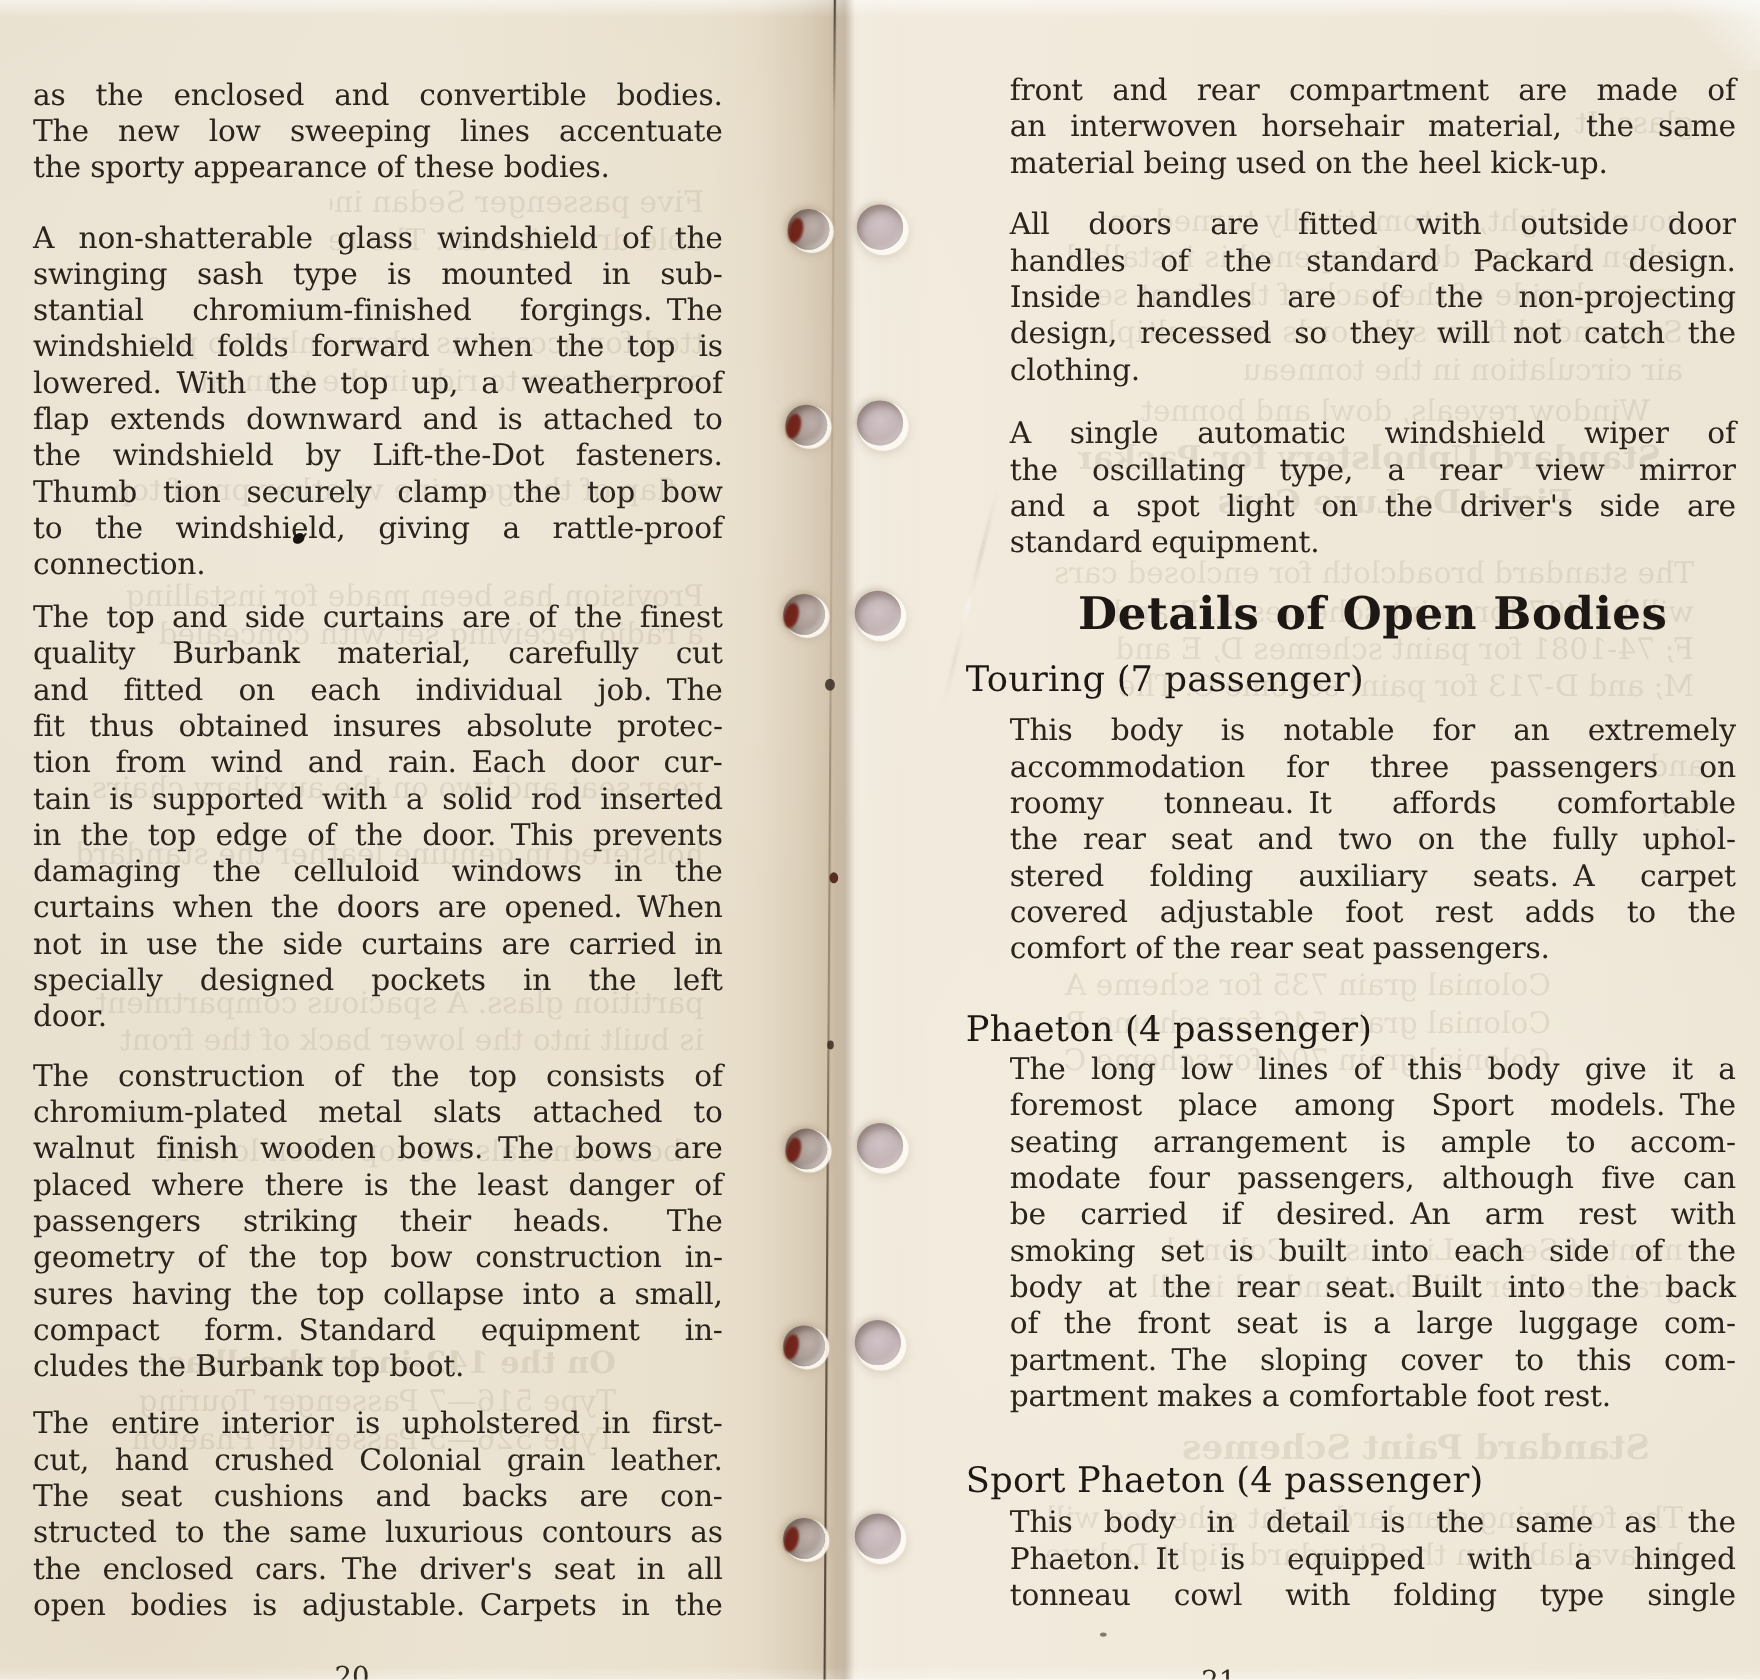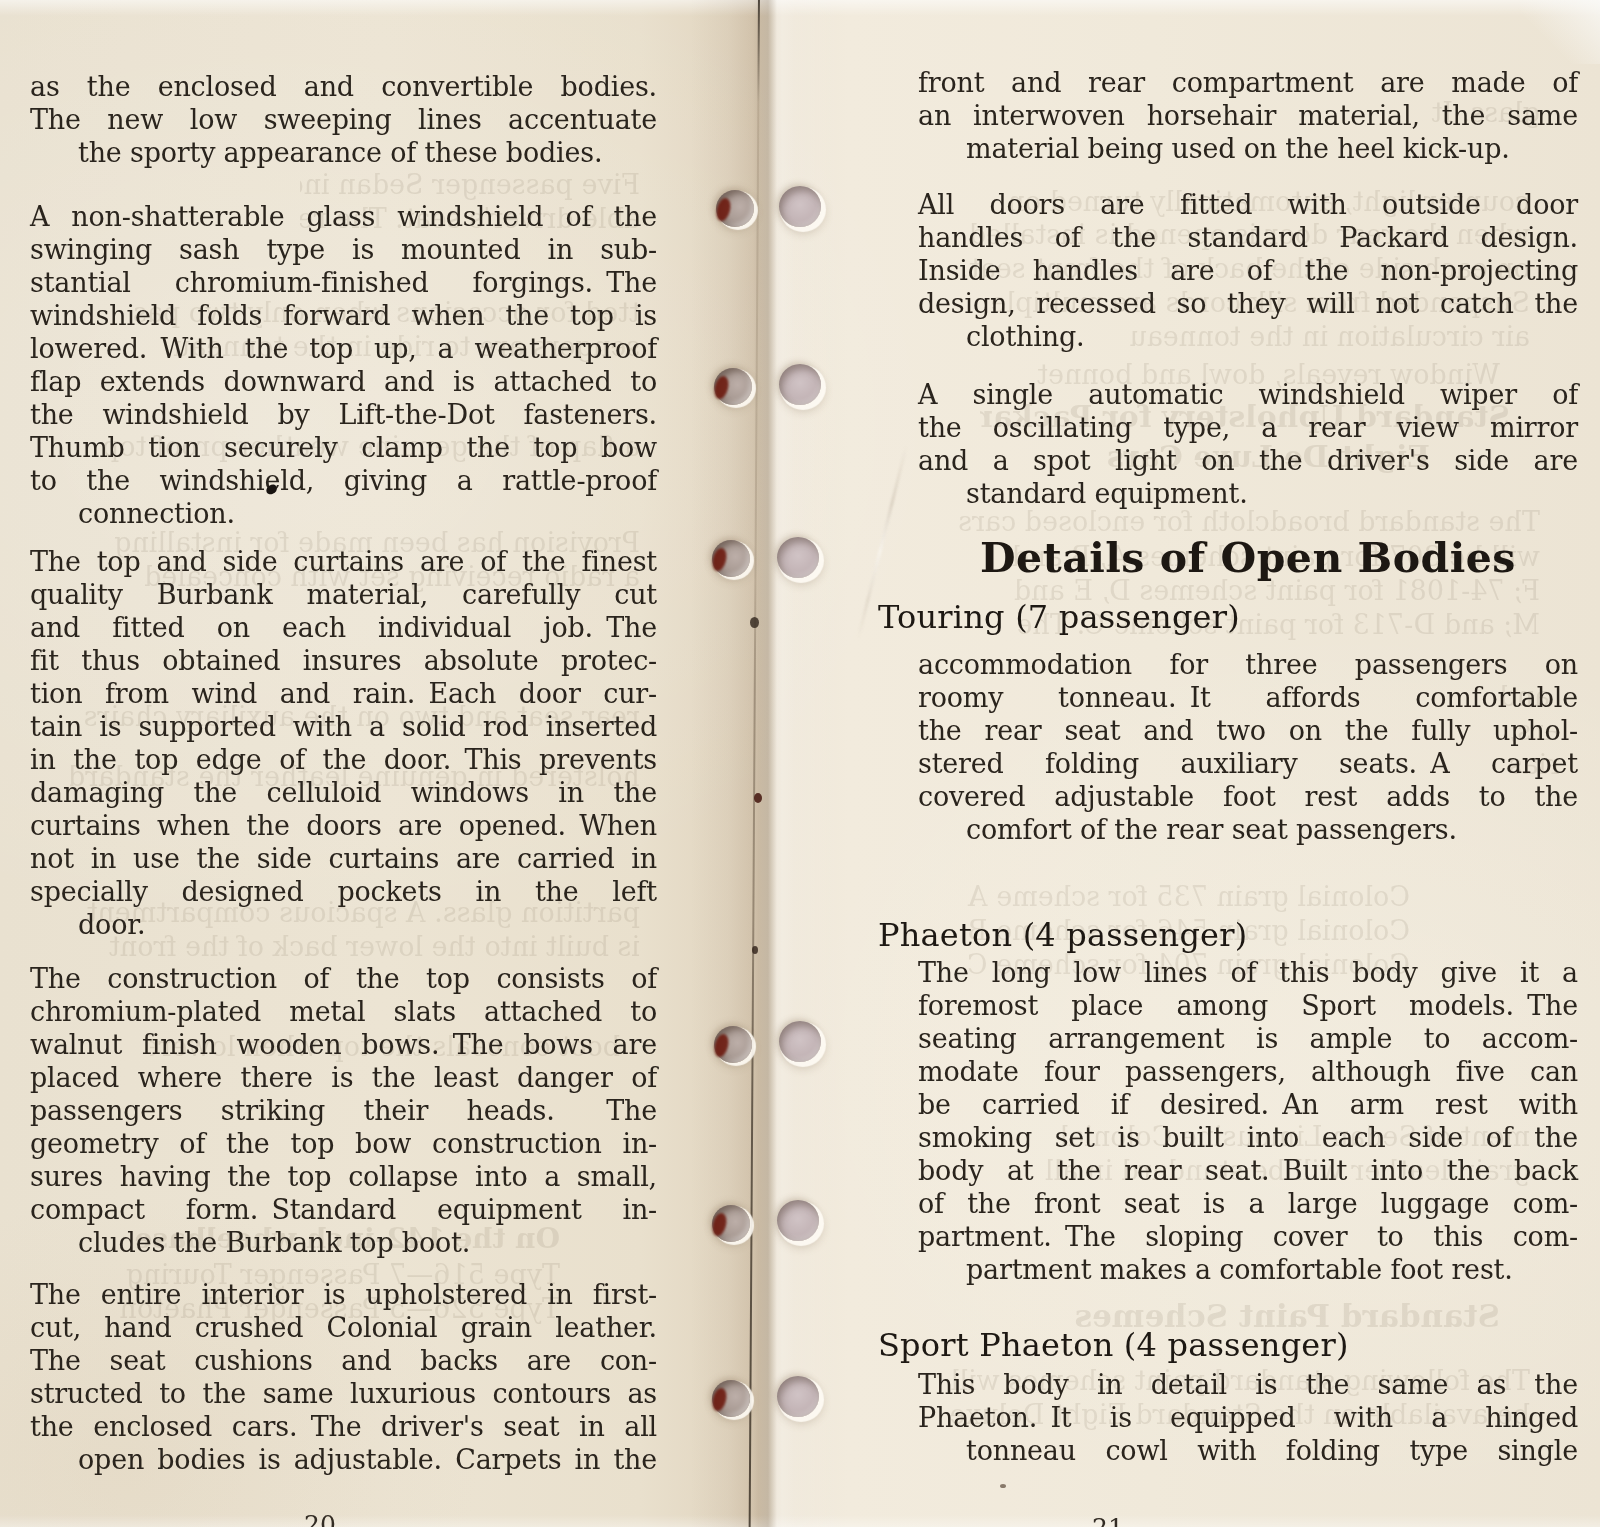--- a/index.html
+++ b/index.html
@@ -13,21 +13,21 @@
       linear-gradient(0deg, rgba(255,255,255,.35), rgba(255,255,255,0) 12px),
       radial-gradient(1100px 850px at 18% 28%, rgba(255,255,255,.18), rgba(255,255,255,0) 62%),
       radial-gradient(950px 750px at 84% 70%, rgba(255,253,246,.22), rgba(255,255,255,0) 60%),
       radial-gradient(500px 380px at 8% 96%, rgba(221,207,183,.35), rgba(221,207,183,0) 70%),
       linear-gradient(90deg,#e9e1d0 0%,#ece4d3 24%,#e9e0cd 40%,#e2d6c1 45.5%,#d9cab3 47.4%,#eee6d7 48.9%,#f2ebdd 53%,#f0e9da 72%,#ece4d4 100%);
   }
   
   .para{position:absolute;}
   .line{height:33px;line-height:33px;font-size:27px;letter-spacing:-0.2px;
         text-align:justify;text-align-last:justify;overflow:visible;white-space:normal;}
-  .para .line:last-child{text-align-last:left;margin-left:48px;}
+  .para .line:last-child{text-align-last:left;}
   .para.cont .line:last-child{text-align-last:justify;}
   .col-left{left:30px;width:627px;}
   .col-right{left:918px;width:660px;}
   .mainhead{position:absolute;left:918px;width:660px;top:534px;
             font-size:41px;font-weight:bold;text-align:center;color:#1d1813;letter-spacing:.5px;}
   .subhead{position:absolute;left:878px;font-size:32px;font-weight:normal;color:#1d1813;letter-spacing:.2px;}
   .pagenum{position:absolute;font-size:25px;text-align:center;color:#332c24;}
   .pagenum.p20{left:30px;width:580px;top:1482px;margin-top:28px;}
   .pagenum.p21{left:918px;width:380px;top:1513px;}
   
@@ -183,20 +183,21 @@
         <div class="line">A single automatic windshield wiper of</div>
         <div class="line">the oscillating type, a rear view mirror</div>
         <div class="line">and a spot light on the driver's side are</div>
         <div class="line">standard equipment.</div>
       </div>
 
     <div class="mainhead">Details of Open Bodies</div>
 
     <div class="subhead" style="top:598px">Touring (7 passenger)</div>
     <div class="para col-right" style="top:648px">
+        <div class="line">This body is notable for an extremely</div>
         <div class="line">accommodation for three passengers on</div>
         <div class="line">roomy tonneau. It affords comfortable</div>
         <div class="line">the rear seat and two on the fully uphol-</div>
         <div class="line">stered folding auxiliary seats. A carpet</div>
         <div class="line">covered adjustable foot rest adds to the</div>
         <div class="line">comfort of the rear seat passengers.</div>
       </div>
 
     <div class="subhead" style="top:916px">Phaeton (4 passenger)</div>
     <div class="para col-right" style="top:956px">

